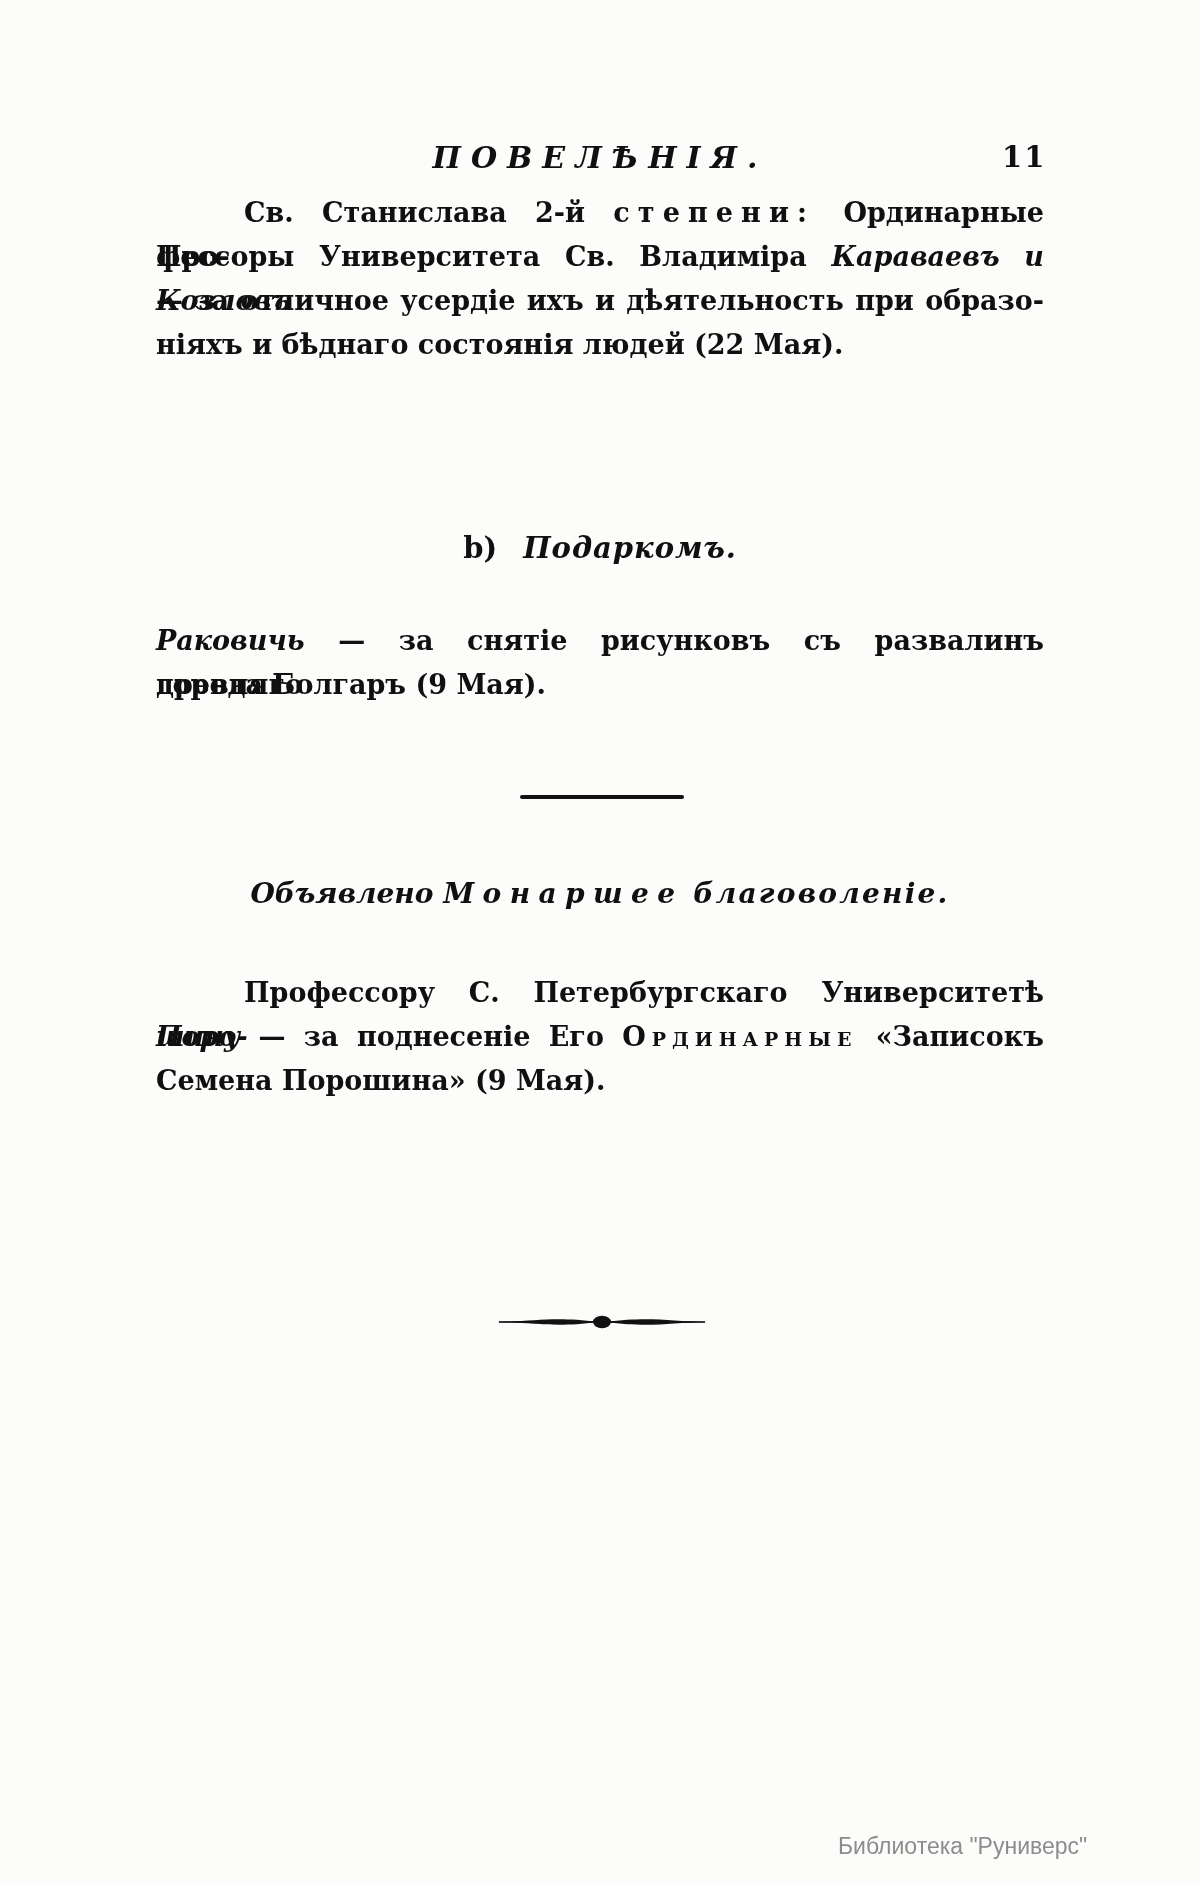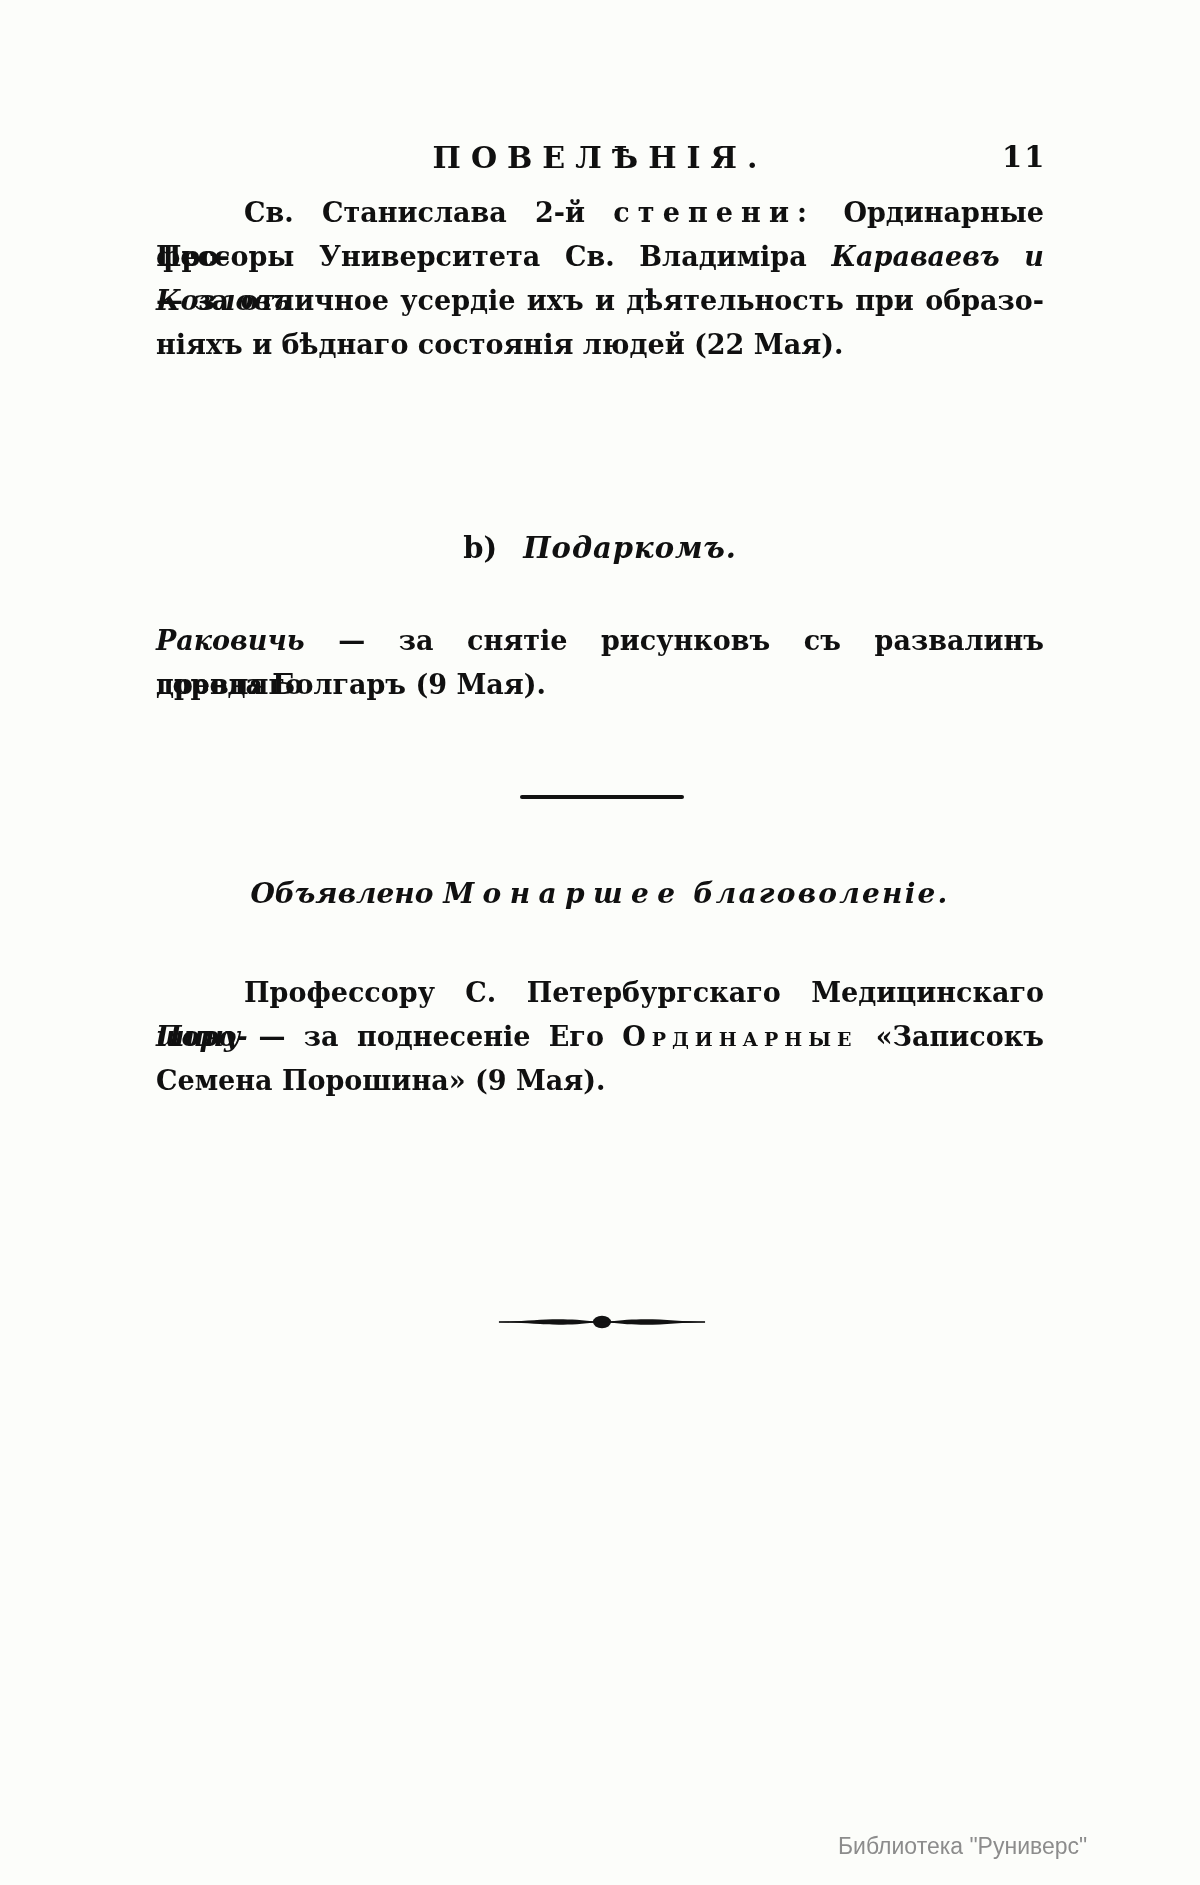--- a/index.html
+++ b/index.html
@@ -8,20 +8,21 @@
     background:#fcfdfa;
     position:relative;
     font-family:"DejaVu Serif", serif;
     color:#101010;
     overflow:hidden;
   }
   .page-header{
     position:absolute;top:140px;left:156px;width:888px;
     text-align:center;font-size:30px;font-weight:700;
     letter-spacing:10px;
+    font-style:italic;
   }
   .page-number{
     position:absolute;top:140px;left:1002px;
     font-size:29px;font-weight:700;letter-spacing:2px;
   }
   .para{
     position:absolute;left:156px;width:888px;
     font-size:27px;font-weight:700;line-height:44px;
   }
   .para .tline{
@@ -78,21 +79,21 @@
     <div class="tline last"><span>города Болгаръ (9 Мая).</span></div>
   </div>
 
 <div class="section-rule"></div>
 
 <div class="para centered monarch-heading">
     <div class="tline last"><span class="it">Объявлено </span><span class="it lsp">Монаршее</span><span class="it"> </span><span class="it lsp2">благоволеніе.</span></div>
   </div>
 
 <div class="para" style="top:971px;">
-    <div class="tline indent"><span>Профессору С. Петербургскаго Медицинскаго </span><span class="it">Поро-</span></div>
+    <div class="tline indent"><span>Профессору С. Петербургскаго Университетѣ </span><span class="it">Поро-</span></div>
     <div class="tline"><span class="it">шину</span><span> — за поднесеніе Его </span><span class="scaps">Ординарные</span><span> «Записокъ</span></div>
     <div class="tline last"><span>Семена Порошина» (9 Мая).</span></div>
   </div>
 
 <div class="ornament">
   <svg width="210" height="24" viewBox="0 0 210 16" xmlns="http://www.w3.org/2000/svg">
     <path fill="#121212" d="M0 8 C 38 7.2, 58 2.2, 101 8 C 58 13.8, 38 8.8, 0 8 Z"></path>
     <path fill="#121212" d="M210 8 C 172 7.2, 152 2.2, 109 8 C 152 13.8, 172 8.8, 210 8 Z"></path>
     <ellipse fill="#121212" cx="105" cy="8" rx="9" ry="6.2"></ellipse>
     <rect fill="#121212" x="2" y="7.2" width="206" height="1.6"></rect>

